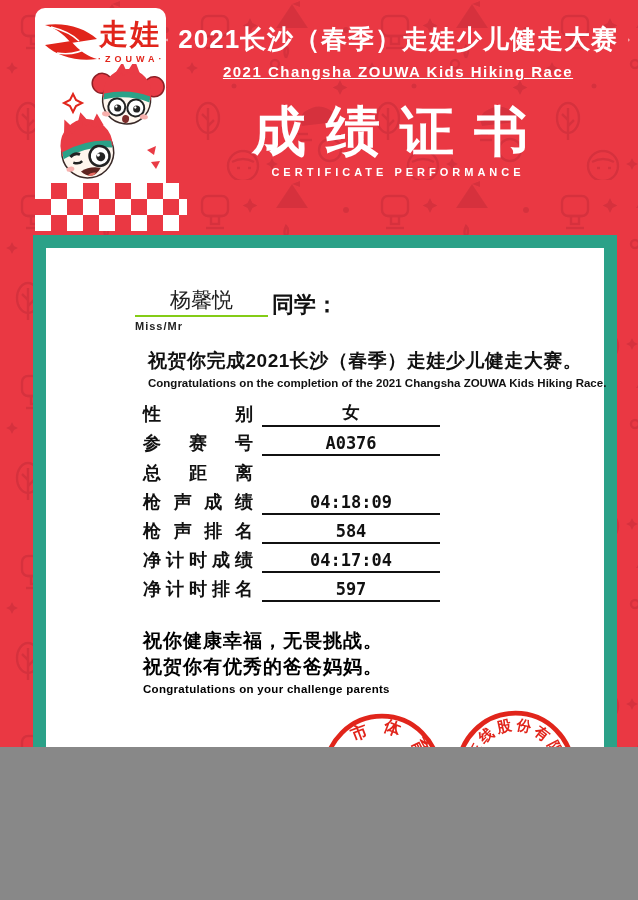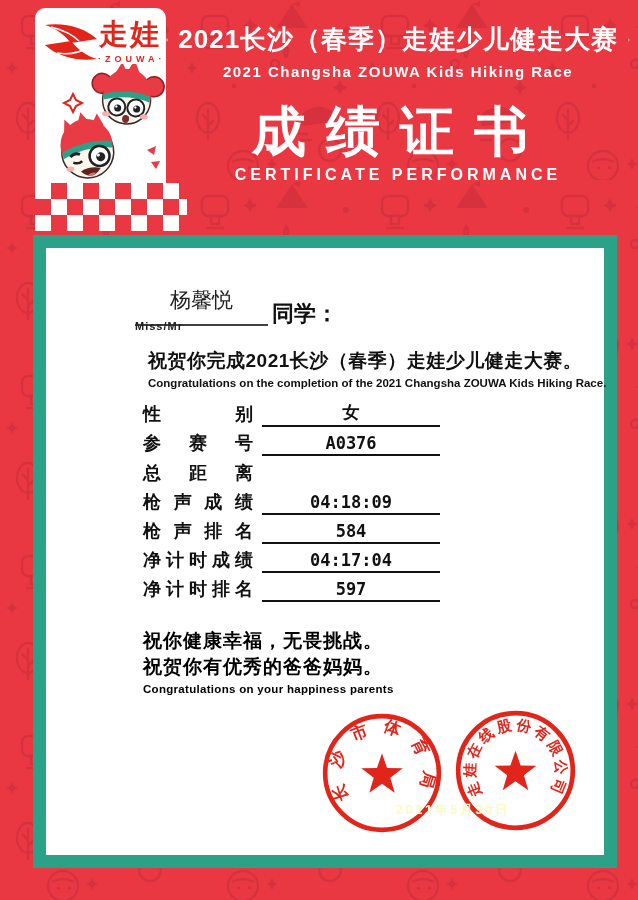--- a/index.html
+++ b/index.html
@@ -1,18 +1,18 @@
 <!DOCTYPE html>
 <html><head>
 <meta charset="utf-8">
 <style>
   * { margin:0; padding:0; box-sizing:border-box; }
   html,body { background:#888; }
   .page {
-    position:relative; width:638px; height:900px; margin:0 auto;
+    position:relative; width:638px; height:747px; margin:0 auto;
     background:#ea3843; overflow:hidden;
     font-family:"Liberation Sans","DejaVu Sans",sans-serif;
   }
   .doodle-layer { position:absolute; left:0; top:0; z-index:0; }
 
   
   .logo-card {
     position:absolute; left:35px; top:8px; width:131px; height:223px;
     background:#fff; border-radius:10px 10px 0 0; z-index:2;
   }
@@ -29,35 +29,35 @@
   .checker-band {
     position:absolute; left:35px; top:183px; width:152px; height:48px; z-index:3;
     background:repeating-conic-gradient(#ffffff 0 25%, #ea3843 0 50%);
     background-size:32px 32px; background-position:16px 0;
   }
 
   
   .header { position:absolute; left:166px; top:22px; width:464px; z-index:2; color:#fff; text-align:center; }
   .title-row { display:flex; align-items:center; justify-content:center; gap:10px; }
   .title-cn { font-size:26px; font-weight:bold; letter-spacing:1px; white-space:nowrap; }
-  .title-en { margin-top:6px; font-size:15px; font-weight:bold; letter-spacing:1.5px; }
+  .title-en { margin-top:6px; font-size:15px; font-weight:bold; letter-spacing:1.5px;text-decoration:underline; }
   .cert-cn { margin-top:22px; font-size:54px; font-weight:bold; letter-spacing:20px; padding-left:4px; line-height:1.1; white-space:nowrap; }
-  .cert-en { margin-top:5px; font-size:16px; font-weight:bold; letter-spacing:4px; }
+  .cert-en { margin-top:5px; font-size:11px; font-weight:bold; letter-spacing:4px; }
 
   
   .frame {
     position:absolute; left:33px; top:235px; width:584px; height:633px;
     background:#fff; border:13px solid #2ba188; z-index:1;
   }
 
   .name-row { position:absolute; left:135px; top:286px; z-index:2; display:flex; align-items:flex-end; }
   .name-underline {
-    width:133px; border-bottom:2px solid #404040; text-align:center;
+    width:133px; border-bottom:2px solid #84cc16; text-align:center;
     font-family:"DejaVu Serif","Liberation Serif",serif;
-    font-size:21px; color:#222; padding-bottom:10px;
+    font-size:21px; color:#222; padding-bottom:1px;
   }
   .salutation { font-size:22px; font-weight:bold; color:#111; margin-left:4px; line-height:1.1; }
   .miss-mr { position:absolute; left:135px; top:320px; z-index:2; font-size:11px; font-weight:bold; color:#222; letter-spacing:1px; }
 
   .congrats { position:absolute; left:148px; top:348px; z-index:2; color:#111; }
   .congrats-cn { font-size:19px; font-weight:bold; letter-spacing:0.5px; }
   .congrats-en { margin-top:3px; font-size:11.5px; font-weight:bold; }
 
   .fields { position:absolute; left:143px; top:398px; z-index:2; }
   .field-row { display:flex; align-items:flex-end; height:29.2px; }
@@ -270,21 +270,21 @@
           <span>排</span>
           <span>名</span>
         </div>
       <div class="field-line">597</div>
     </div>
   </div>
 
   <div class="blessings">
     <div class="bless-cn">祝你健康幸福，无畏挑战。</div>
     <div class="bless-cn">祝贺你有优秀的爸爸妈妈。</div>
-    <div class="bless-en">Congratulations on your happiness parents</div>
+    <div class="bless-en">Congratulations on your challenge parents</div>
   </div>
 
   <svg class="stamp stamp-left" width="124" height="124" viewBox="0 0 120 120">
     <circle cx="60" cy="60" r="55" fill="none" stroke="#e1251b" stroke-width="4.5"></circle>
     <polygon fill="#e1251b" points="60,41 64.9,55.2 80,55.5 68,64.6 72.3,79 60,70.4 47.7,79 52,64.6 40,55.5 55.1,55.2"></polygon>
     <defs>
       <path id="arcL" d="M28.1 82.4 A39 39 0 1 1 91.9 82.4" fill="none"></path>
     </defs>
     <text fill="#e1251b" font-size="16" font-weight="bold" style="letter-spacing:13px">
       <textPath href="#arcL" startOffset="50%" text-anchor="middle">长沙市体育局</textPath>

